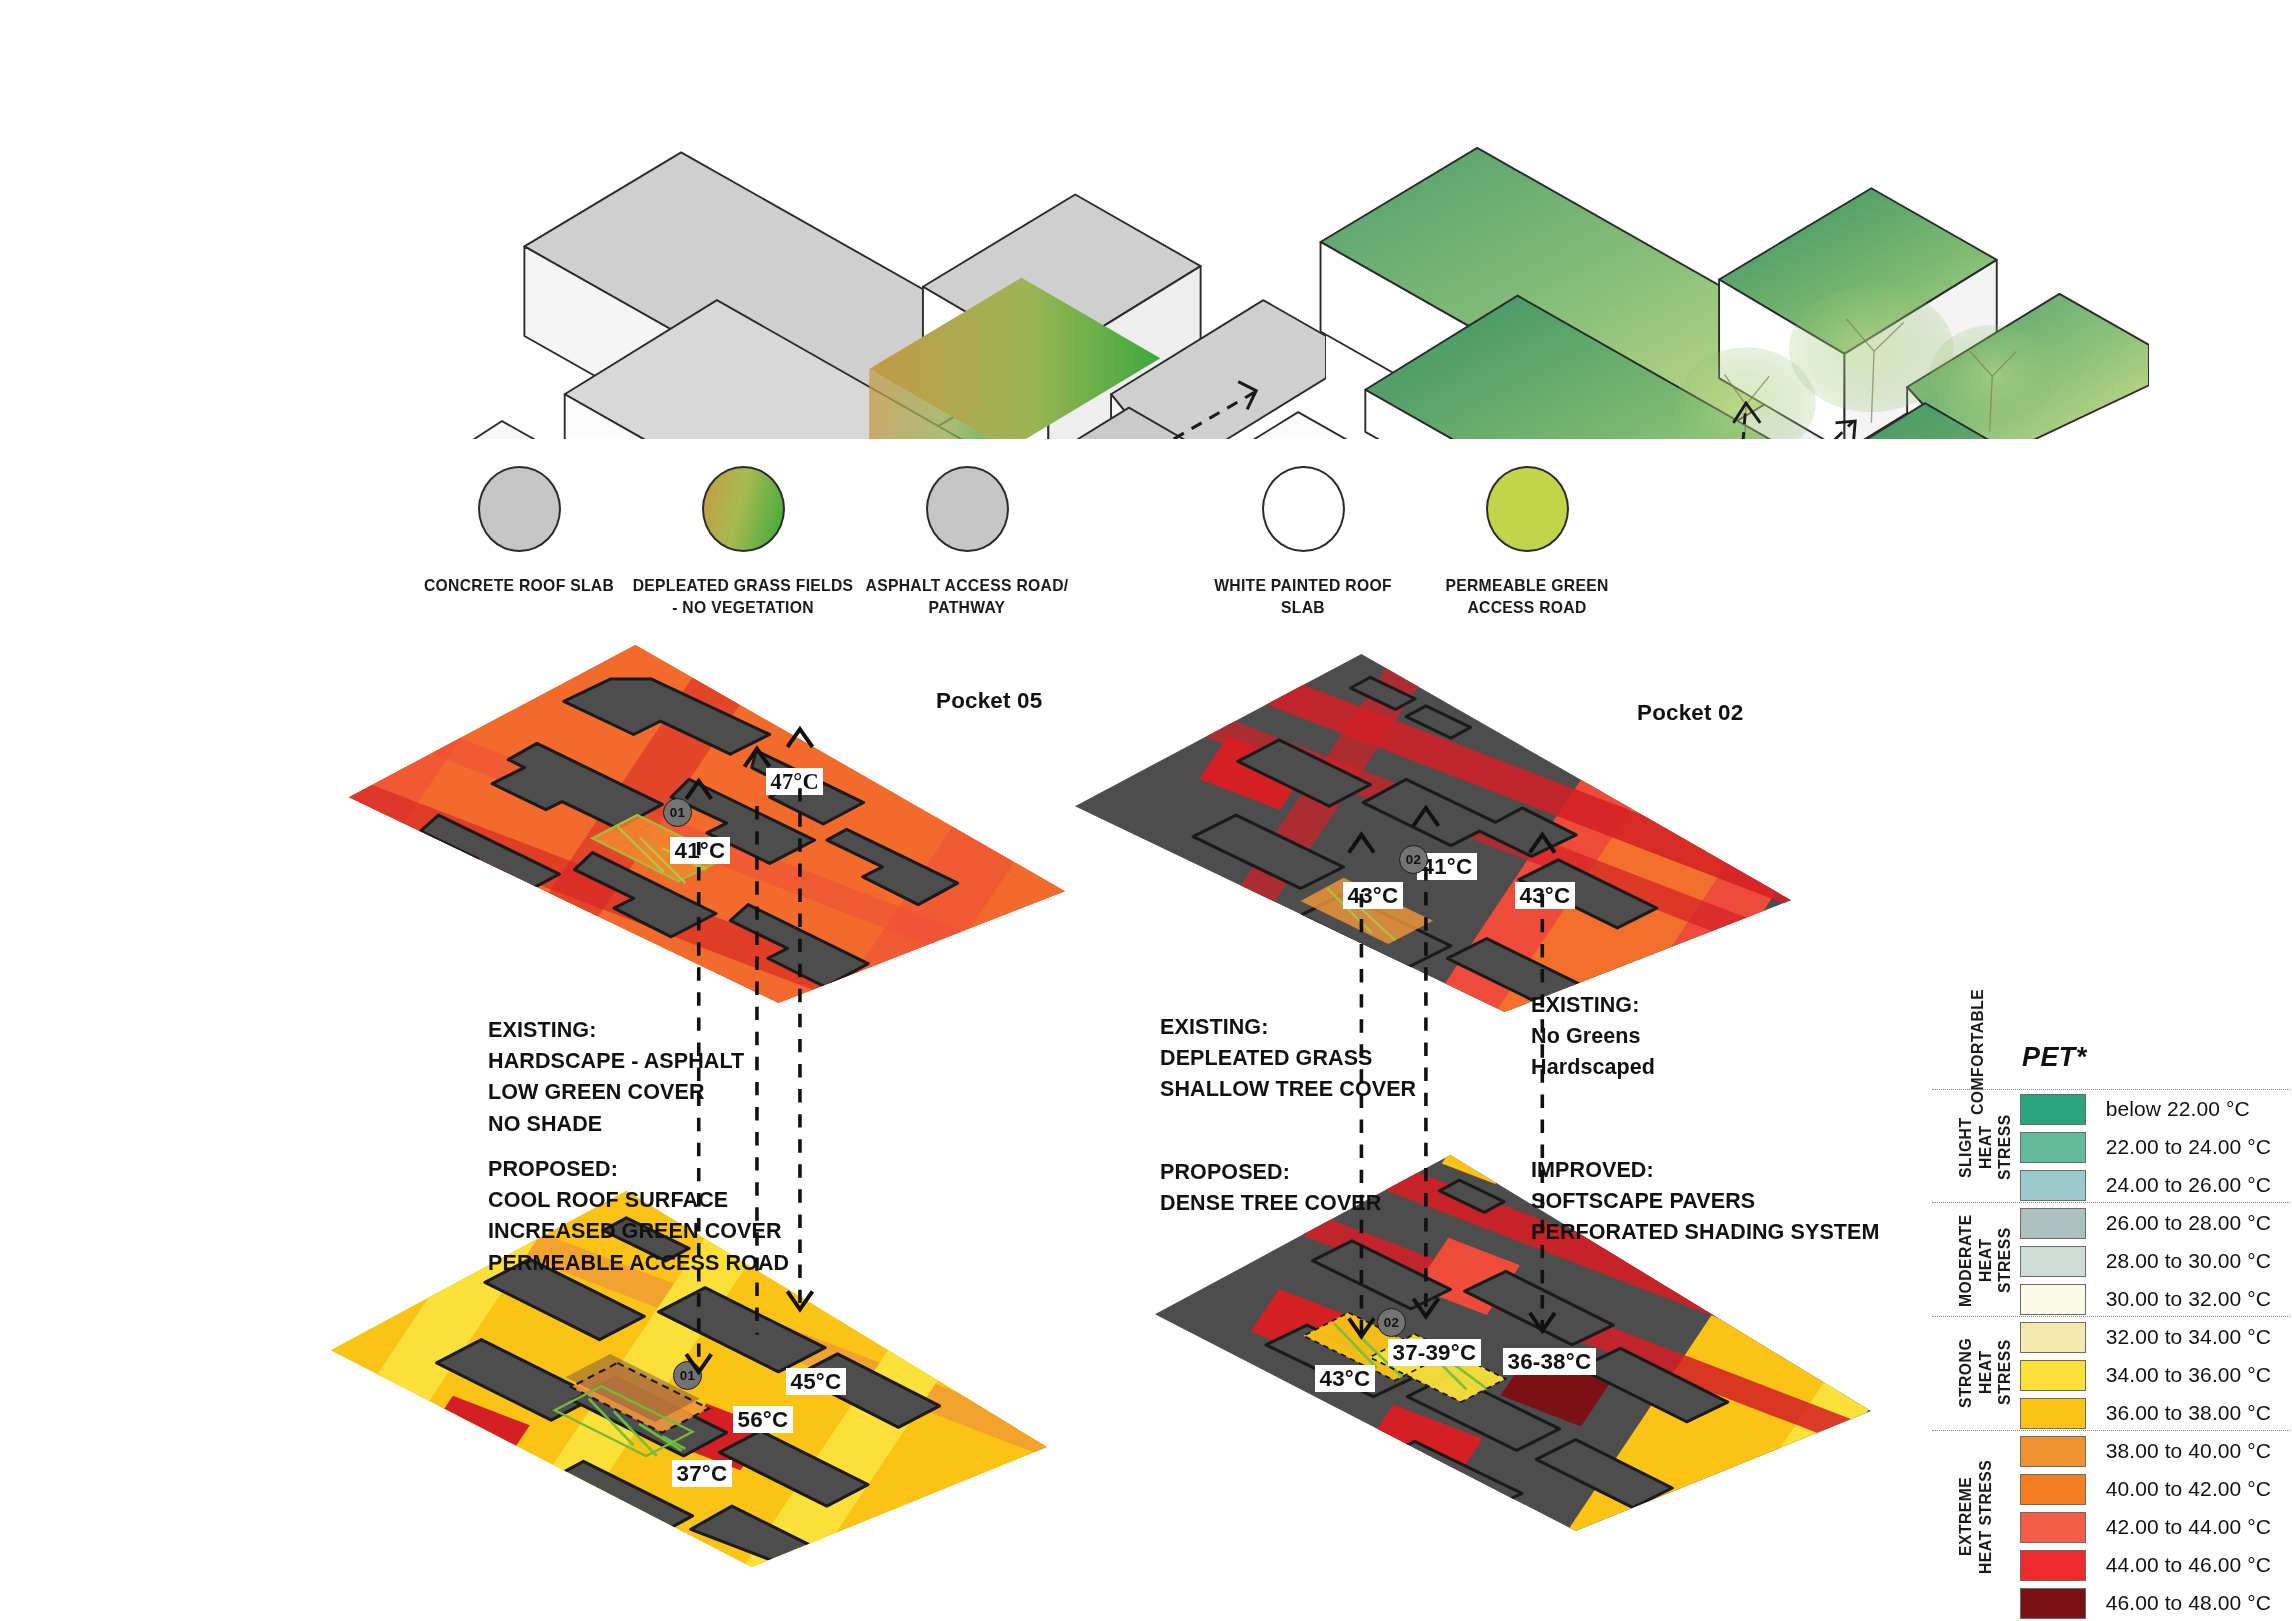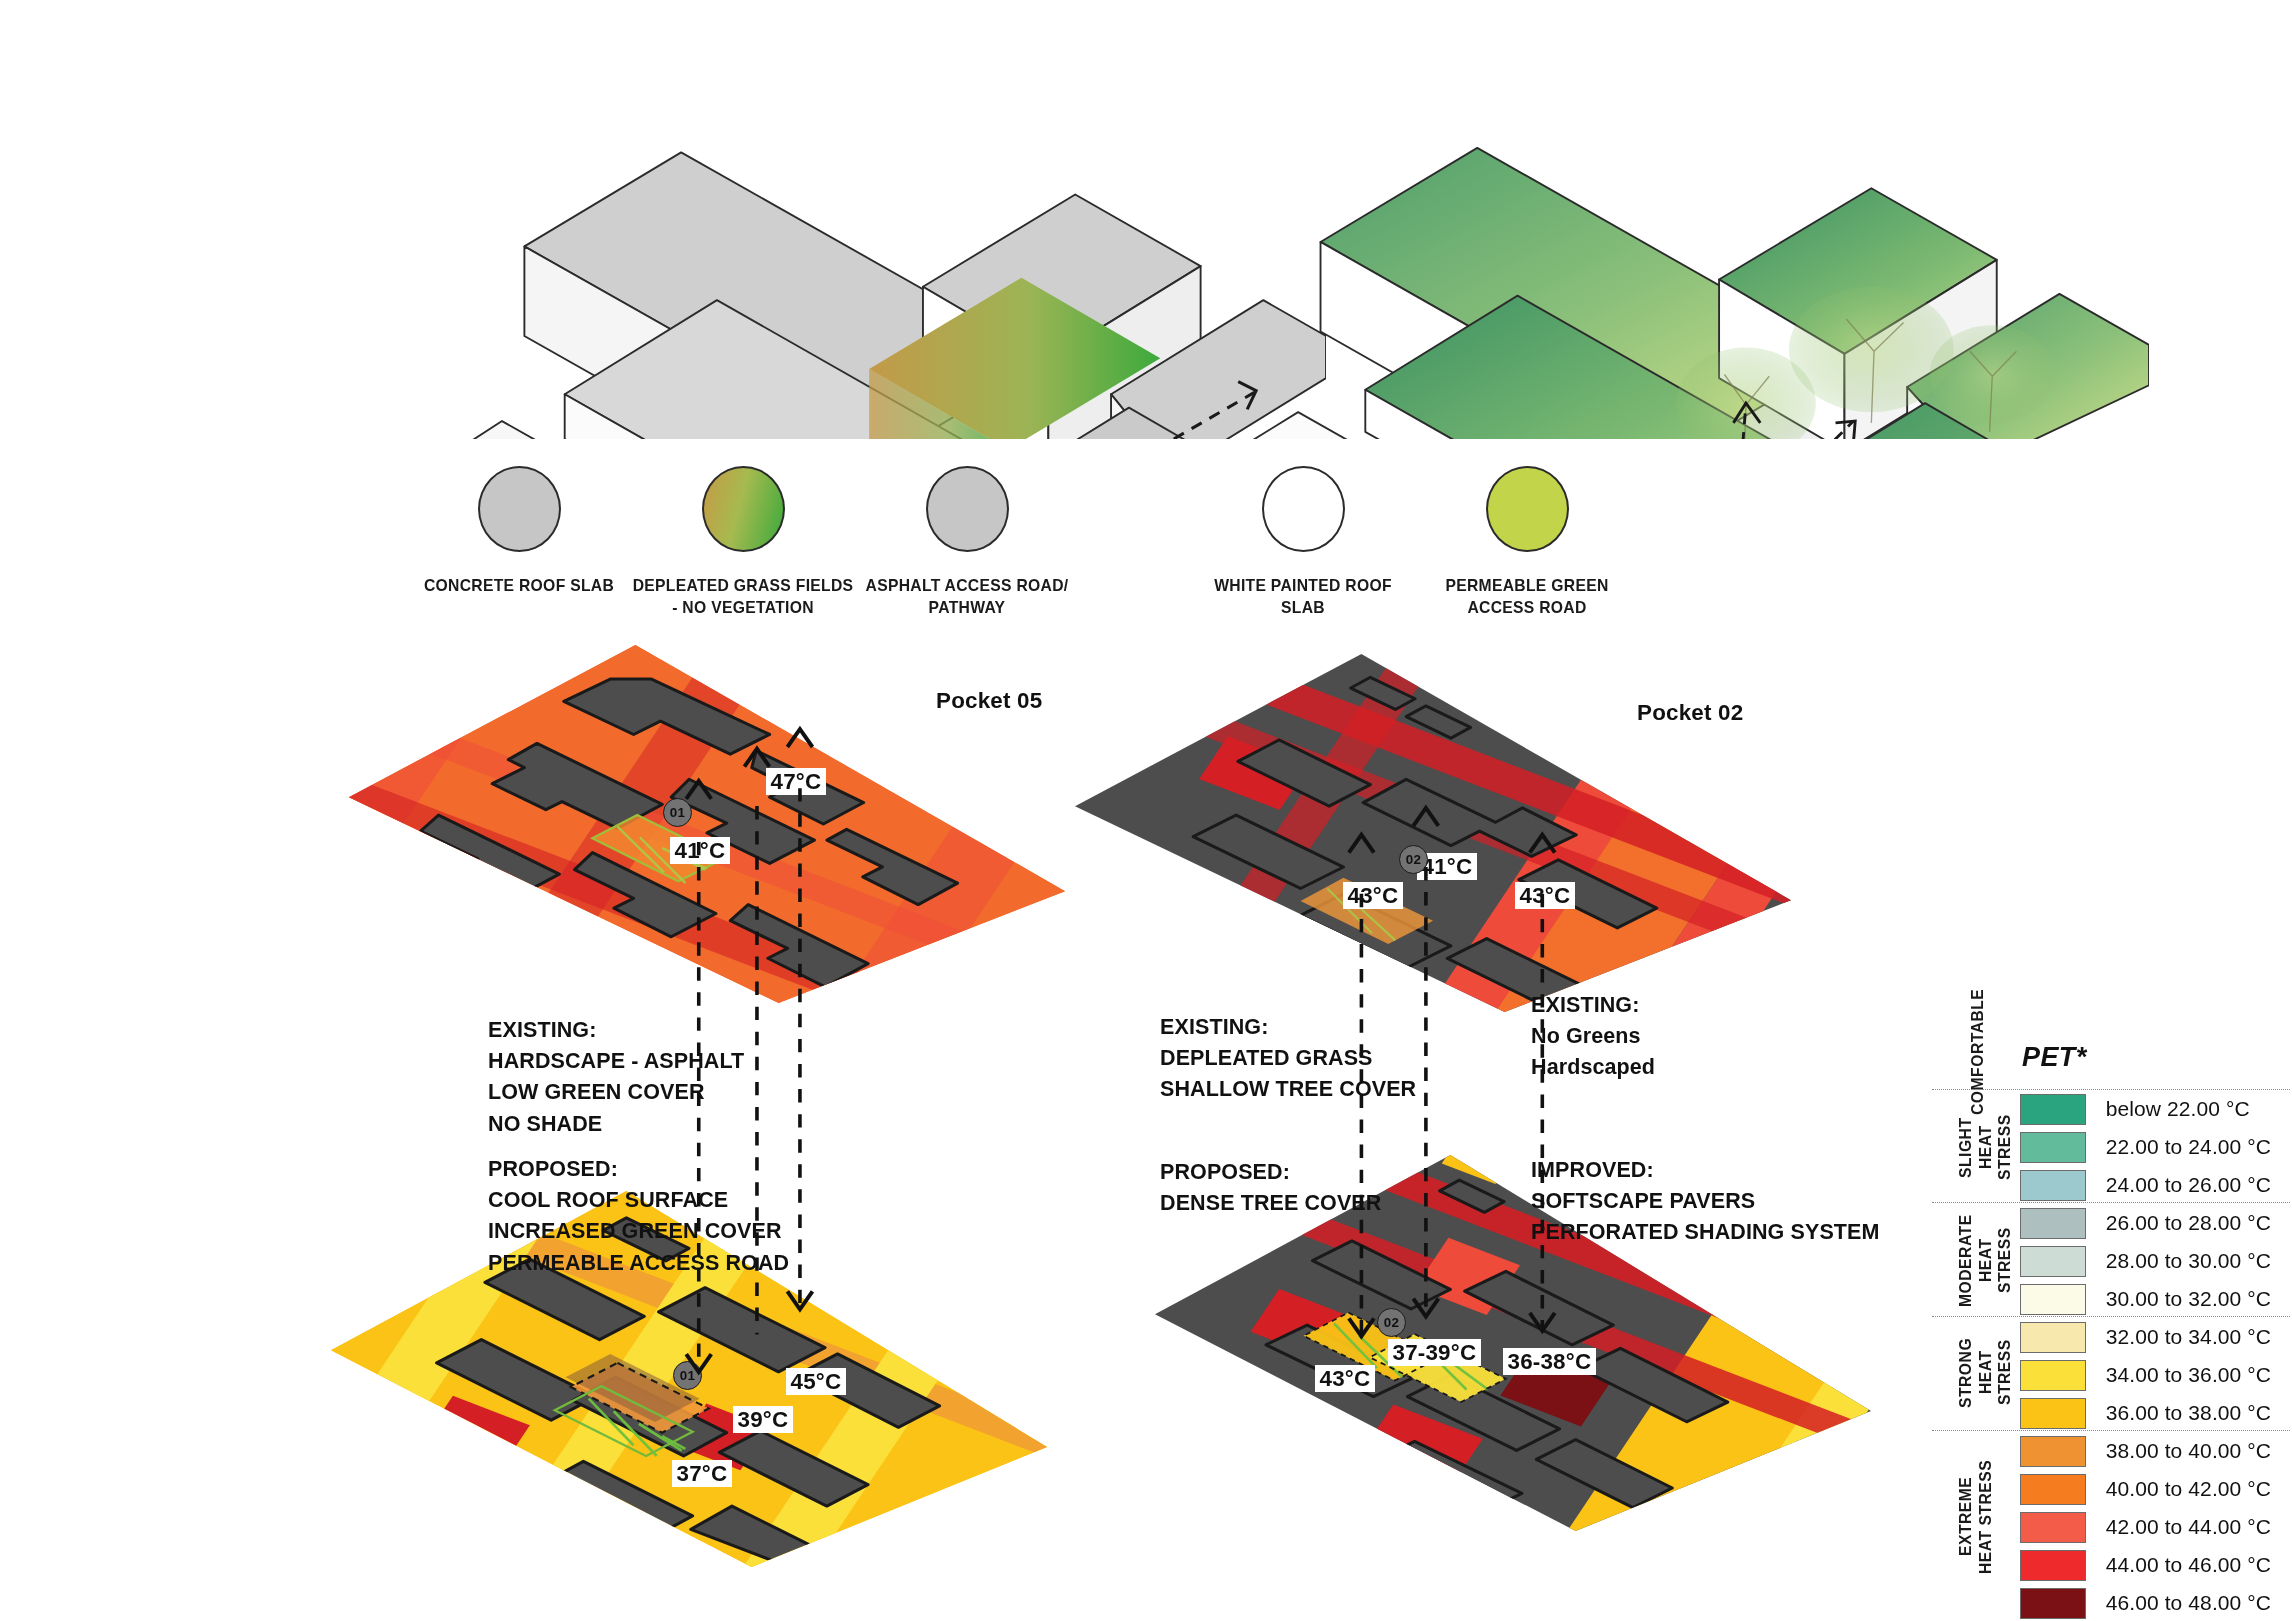--- a/index.html
+++ b/index.html
@@ -322,21 +322,21 @@
           <path d="M350 227 L400 250"></path>
             <path d="M374 239 L398 251"></path>
         </g>
       </g>
     </g>
 
     <polygon points="320,0 800,275 480,400 0,170" fill="none" stroke="none"></polygon>
   </svg>
 </div>
 <div class="pocket-title" style="left:936px;top:688px;">Pocket 05</div>
-<div class="temp-chip" style="left:766px;top:768px;">47°C</div>
+<div class="temp-chip" style="left:766px;top:768px;font-family:Liberation Serif, serif;">47°C</div>
 <div class="temp-chip" style="left:670px;top:837px;">41°C</div>
 <div class="marker-badge" style="left:663px;top:798px;">01</div>
 
 <div class="hm" style="left:1075px;top:654px;">
   <svg width="716" height="358" viewBox="0 0 800 400" xmlns="http://www.w3.org/2000/svg">
     <defs>
       <clipPath id="plate2">
           <polygon points="320,0 800,275 480,400 0,170"></polygon>
         </clipPath>
     </defs>
@@ -431,21 +431,21 @@
 
       <g stroke="#6dc13f" stroke-width="3" opacity=".9">
         <path d="M60 272 L110 322"></path>
           <path d="M86 286 L134 334"></path>
         <path d="M112 300 L158 346"></path>
       </g>
     </g>
   </svg>
 </div>
 <div class="temp-chip" style="left:786px;top:1368px;">45°C</div>
-<div class="temp-chip" style="left:733px;top:1406px;">39°C</div>
+<div class="temp-chip" style="left:733px;top:1406px;">56°C</div>
 <div class="temp-chip" style="left:672px;top:1460px;">37°C</div>
 <div class="marker-badge" style="left:673px;top:1361px;">01</div>
 
 <div class="hm" style="left:1155px;top:1155px;">
   <svg width="716" height="376" viewBox="0 0 800 420" xmlns="http://www.w3.org/2000/svg">
     <defs>
       <clipPath id="plate4">
           <polygon points="330,0 800,286 470,420 0,178"></polygon>
         </clipPath>
     </defs>

